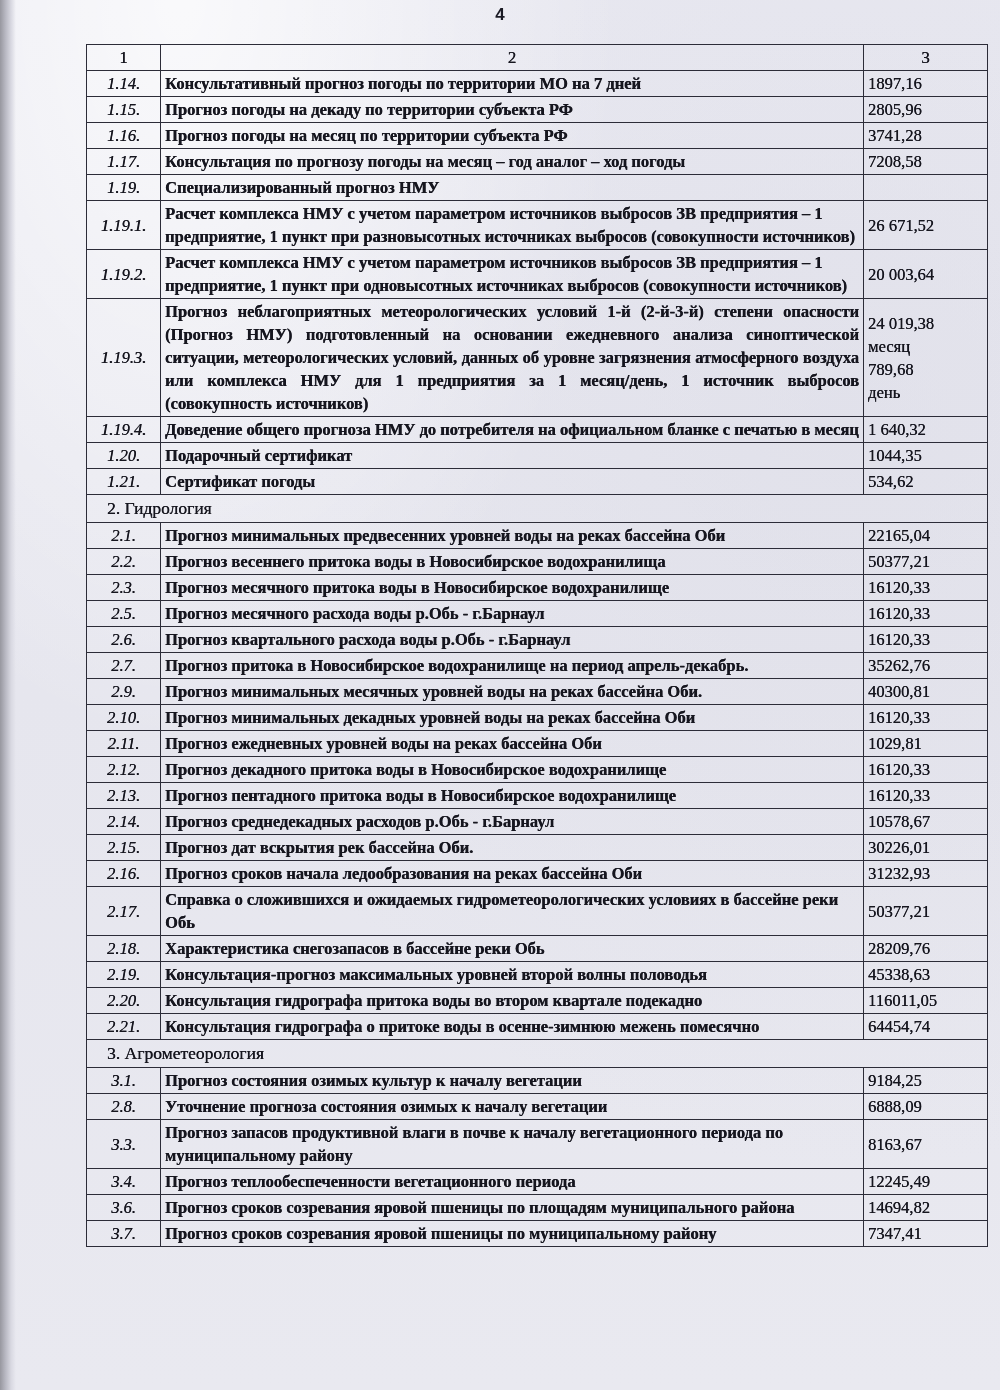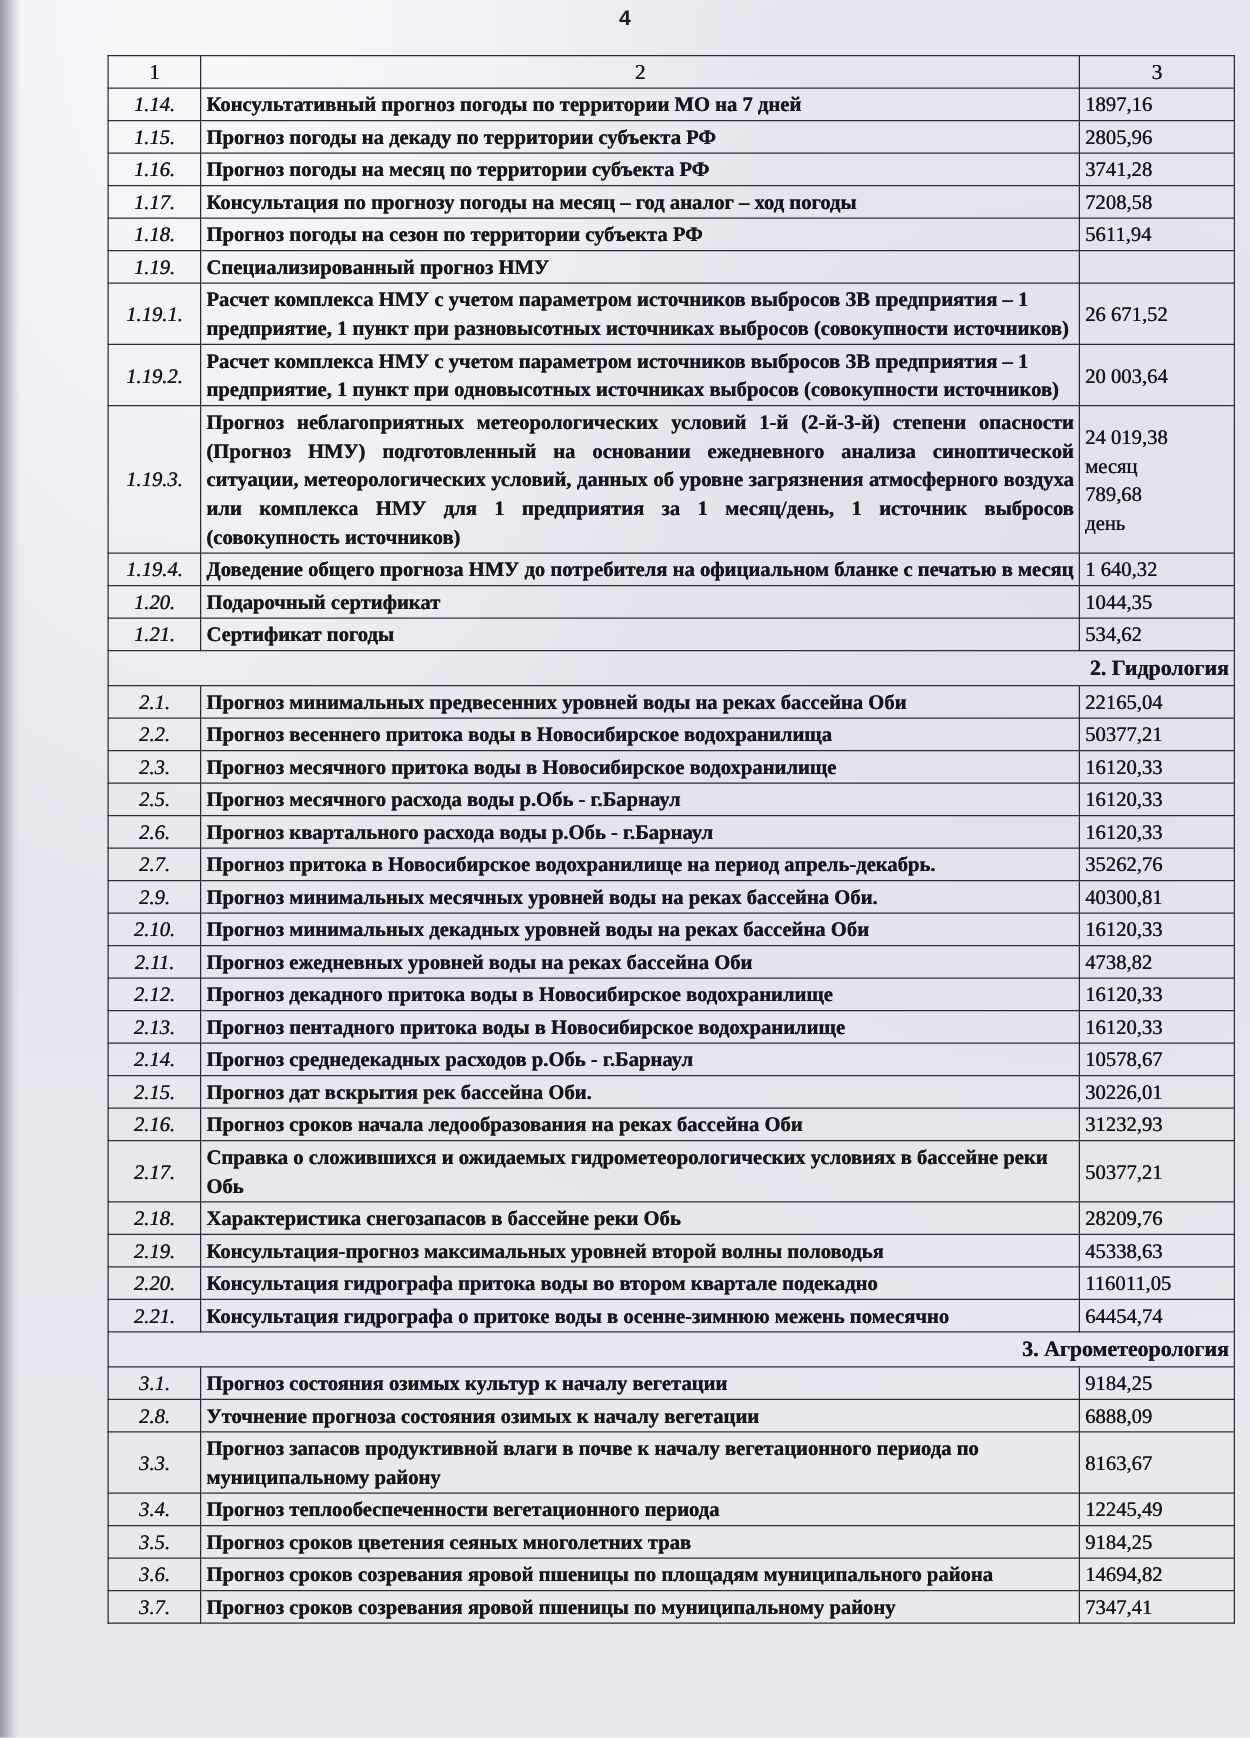--- a/index.html
+++ b/index.html
@@ -42,21 +42,21 @@
     text-shadow:0.35px 0 0 currentColor;
   }
   .price-table thead th{
     font-weight:normal;height:22px;text-align:center;font-size:17px;
   }
   .cell-num{text-align:center;height:21px;white-space:nowrap;font-style:italic;}
   .cell-desc{text-align:left;padding-left:9px;padding-right:8px;font-weight:bold;}
   .cell-desc.justify{text-align:justify;}
   .cell-price{text-align:left;white-space:pre-line;}
   tr.section-row td{
-    text-align:right;font-weight:bold;font-size:17.5px;height:25px;padding-left:20px;
+    text-align:left;font-weight:normal;font-size:17.5px;height:25px;padding-left:20px;
   }
 </style>
 </head>
 <body>
 
 <div class="sheet">
   <div class="scan-edge"></div>
   <div class="page-number">4</div>
   <table class="price-table">
     <colgroup>
@@ -86,25 +86,20 @@
           <td class="cell-num">1.16.</td>
           <td class="cell-desc">Прогноз погоды на месяц по территории субъекта РФ</td>
           <td class="cell-price">3741,28</td>
         </tr>
         <tr>
           <td class="cell-num">1.17.</td>
           <td class="cell-desc">Консультация по прогнозу погоды на месяц – год аналог – ход погоды</td>
           <td class="cell-price">7208,58</td>
         </tr>
         <tr>
-          <td class="cell-num">1.18.</td>
-          <td class="cell-desc">Прогноз погоды на сезон по территории субъекта РФ</td>
-          <td class="cell-price">5611,94</td>
-        </tr>
-        <tr>
           <td class="cell-num">1.19.</td>
           <td class="cell-desc">Специализированный прогноз НМУ</td>
           <td class="cell-price"></td>
         </tr>
         <tr>
           <td class="cell-num">1.19.1.</td>
           <td class="cell-desc">Расчет комплекса НМУ с учетом параметром источников выбросов ЗВ предприятия – 1 предприятие, 1 пункт при разновысотных источниках выбросов (совокупности источников)</td>
           <td class="cell-price">26 671,52</td>
         </tr>
         <tr>
@@ -174,21 +169,21 @@
           <td class="cell-price">40300,81</td>
         </tr>
         <tr>
           <td class="cell-num">2.10.</td>
           <td class="cell-desc">Прогноз минимальных декадных уровней воды на реках бассейна Оби</td>
           <td class="cell-price">16120,33</td>
         </tr>
         <tr>
           <td class="cell-num">2.11.</td>
           <td class="cell-desc">Прогноз ежедневных уровней воды на реках бассейна Оби</td>
-          <td class="cell-price">4738,82</td>
+          <td class="cell-price">1029,81</td>
         </tr>
         <tr>
           <td class="cell-num">2.12.</td>
           <td class="cell-desc">Прогноз декадного притока воды в Новосибирское водохранилище</td>
           <td class="cell-price">16120,33</td>
         </tr>
         <tr>
           <td class="cell-num">2.13.</td>
           <td class="cell-desc">Прогноз пентадного притока воды в Новосибирское водохранилище</td>
           <td class="cell-price">16120,33</td>
@@ -248,25 +243,20 @@
         </tr>
         <tr>
           <td class="cell-num">3.3.</td>
           <td class="cell-desc">Прогноз запасов продуктивной влаги в почве к началу вегетационного периода по муниципальному району</td>
           <td class="cell-price">8163,67</td>
         </tr>
         <tr>
           <td class="cell-num">3.4.</td>
           <td class="cell-desc">Прогноз теплообеспеченности вегетационного периода</td>
           <td class="cell-price">12245,49</td>
-        </tr>
-        <tr>
-          <td class="cell-num">3.5.</td>
-          <td class="cell-desc">Прогноз сроков цветения сеяных многолетних трав</td>
-          <td class="cell-price">9184,25</td>
         </tr>
         <tr>
           <td class="cell-num">3.6.</td>
           <td class="cell-desc">Прогноз сроков созревания яровой пшеницы по площадям муниципального района</td>
           <td class="cell-price">14694,82</td>
         </tr>
         <tr>
           <td class="cell-num">3.7.</td>
           <td class="cell-desc">Прогноз сроков созревания яровой пшеницы по  муниципальному району</td>
           <td class="cell-price">7347,41</td>

